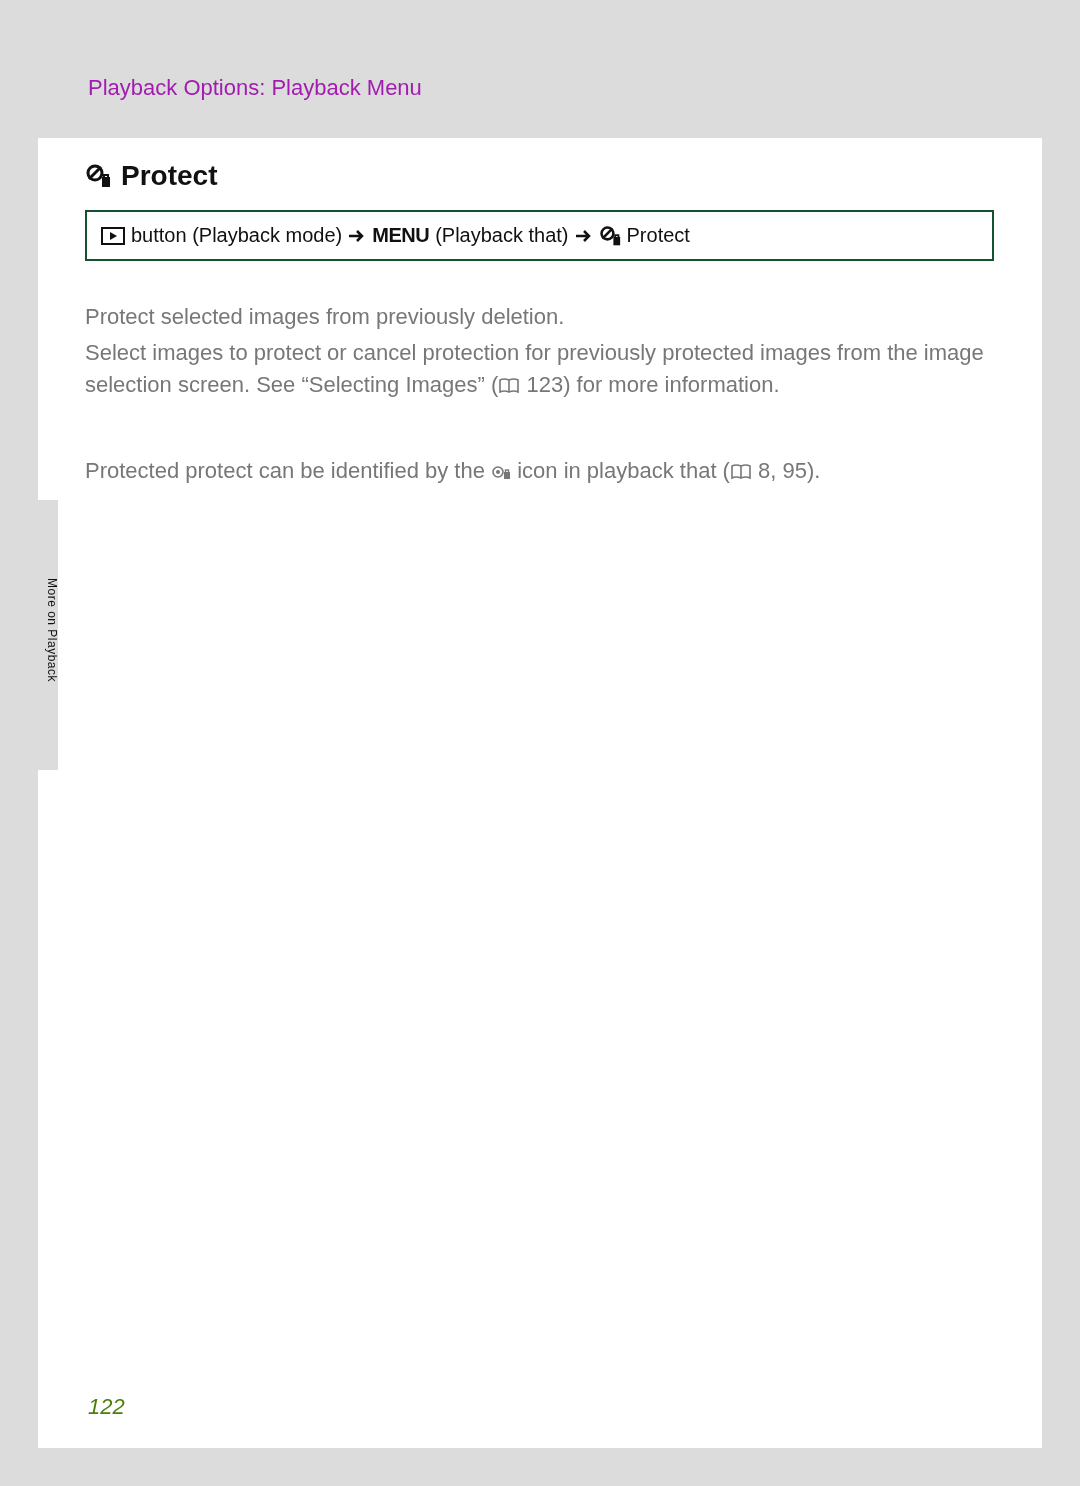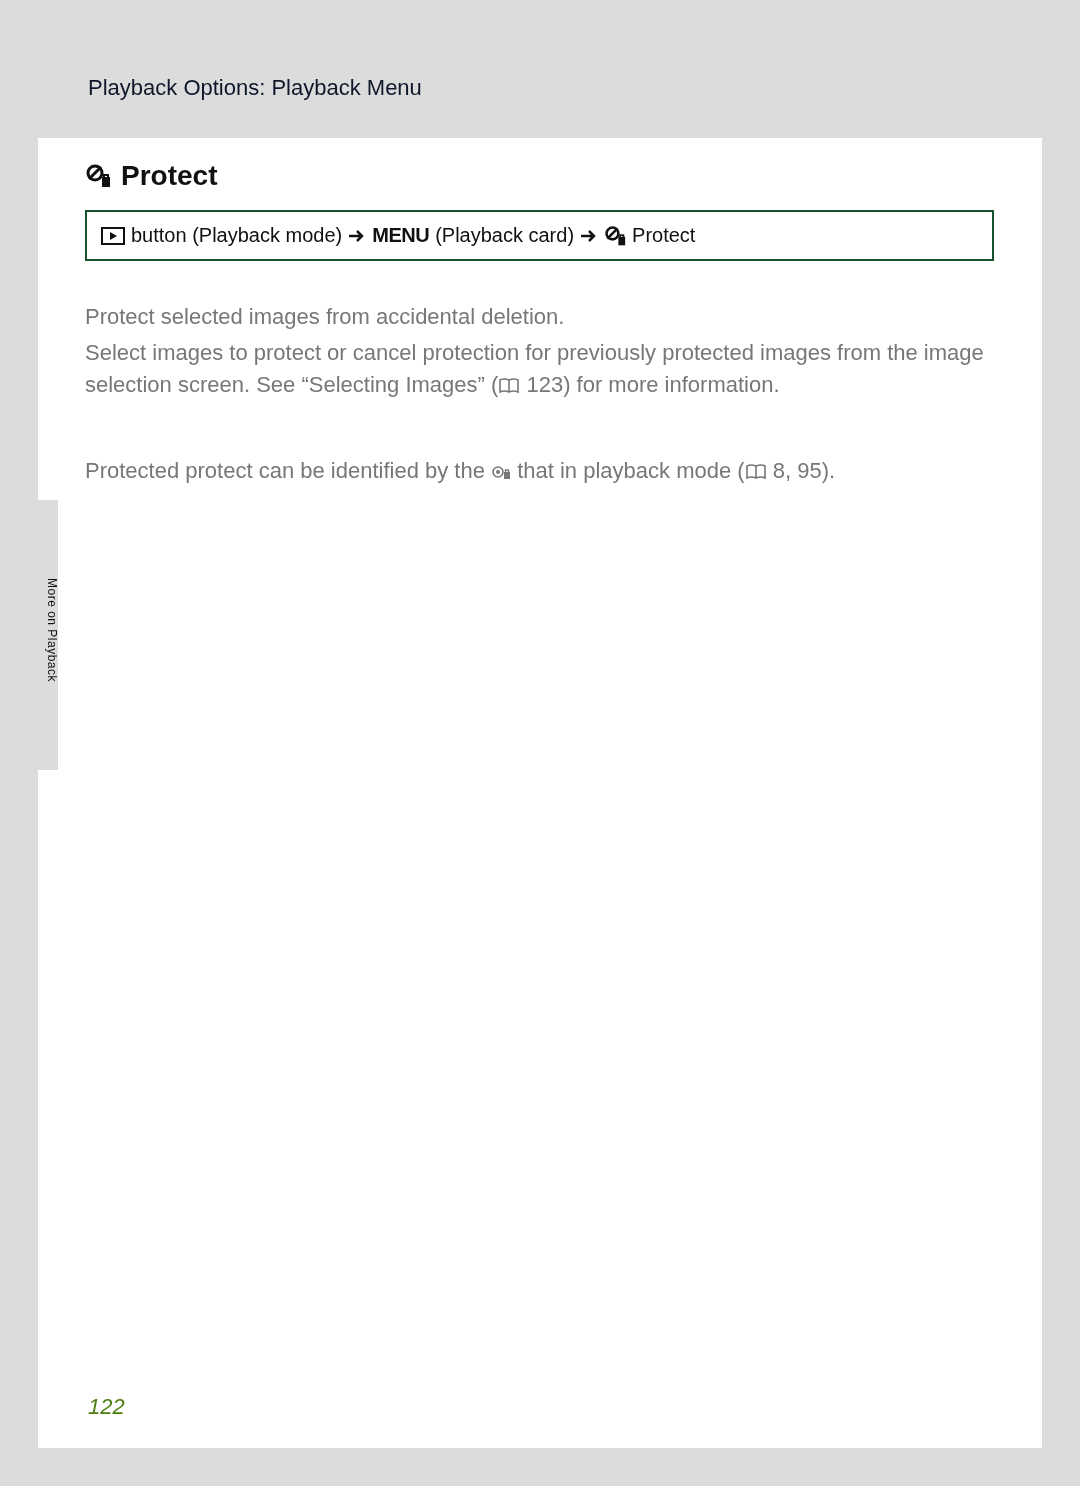--- a/index.html
+++ b/index.html
@@ -22,21 +22,21 @@
     position: absolute;
     top: 0; left: 0; right: 0;
     height: 100px;
     background: #dcdcdc;
     display: flex;
     align-items: center;
     padding-left: 50px;
   }
   .header-band span {
     font-size: 22px;
-    color: #0f172a;
+    color: #a21caf;
     font-weight: 400;
     text-align: center;
   }
   .content {
     position: absolute;
     top: 100px;
     left: 47px;
     right: 48px;
   }
   .title-row {
@@ -144,60 +144,60 @@
           <polygon points="9,5 9,13 16,9" fill="#111"></polygon>
         </svg>
       </span>
       <span>button (Playback mode)</span>
       <span class="icon">
         <svg width="18" height="14" viewBox="0 0 18 14">
             <path d="M1 7 L13 7 M9 2 L14 7 L9 12" fill="none" stroke="#111" stroke-width="2.5"></path>
           </svg>
       </span>
       <span class="menu-word">MENU</span>
-      <span>(Playback card)</span>
+      <span>(Playback that)</span>
       <span class="icon">
         <svg width="18" height="14" viewBox="0 0 18 14">
             <path d="M1 7 L13 7 M9 2 L14 7 L9 12" fill="none" stroke="#111" stroke-width="2.5"></path>
           </svg>
       </span>
       <span class="icon">
         <svg width="22" height="22" viewBox="0 0 26 26">
           <g fill="none" stroke="#111" stroke-width="3">
             <circle cx="10" cy="10" r="7"></circle>
             <line x1="4" y1="16" x2="16" y2="4"></line>
           </g>
           <rect x="17" y="14" width="8" height="10" fill="#111"></rect>
           <rect x="19" y="12" width="4" height="4" fill="none" stroke="#111" stroke-width="2"></rect>
         </svg>
       </span>
       <span>Protect</span>
     </div>
 
     <div class="body-text">
-      <p>Protect selected images from accidental deletion.</p>
+      <p>Protect selected images from previously deletion.</p>
 
       <p>
         <span>Select images to protect or cancel protection for previously protected images from the image selection screen. See “Selecting Images” (</span><span class="icon inline-icon">
             <svg width="22" height="16" viewBox="0 0 22 16">
               <path d="M2 2 Q6 0 11 2 Q16 0 20 2 L20 14 Q16 12 11 14 Q6 12 2 14 Z M11 2 L11 14" fill="none" stroke="#777" stroke-width="1.6"></path>
             </svg>
           </span><span>&nbsp;123) for more information.</span>
       </p>
 
 
       <p class="spaced">
         <span>Protected protect can be identified by the </span><span class="icon inline-icon">
             <svg width="20" height="16" viewBox="0 0 20 16">
               <circle cx="7" cy="8" r="5" fill="none" stroke="#777" stroke-width="1.6"></circle>
               <circle cx="7" cy="8" r="2" fill="#777"></circle>
               <rect x="13" y="8" width="6" height="7" fill="#777"></rect>
               <rect x="14.5" y="6" width="3" height="3" fill="none" stroke="#777" stroke-width="1.4"></rect>
             </svg>
-          </span><span> that in playback mode (</span><span class="icon inline-icon">
+          </span><span> icon in playback that (</span><span class="icon inline-icon">
             <svg width="22" height="16" viewBox="0 0 22 16">
               <path d="M2 2 Q6 0 11 2 Q16 0 20 2 L20 14 Q16 12 11 14 Q6 12 2 14 Z M11 2 L11 14" fill="none" stroke="#777" stroke-width="1.6"></path>
             </svg>
           </span><span>&nbsp;8, 95).</span>
       </p>
     </div>
 
   </div>
 
   <div class="side-tab"></div>

